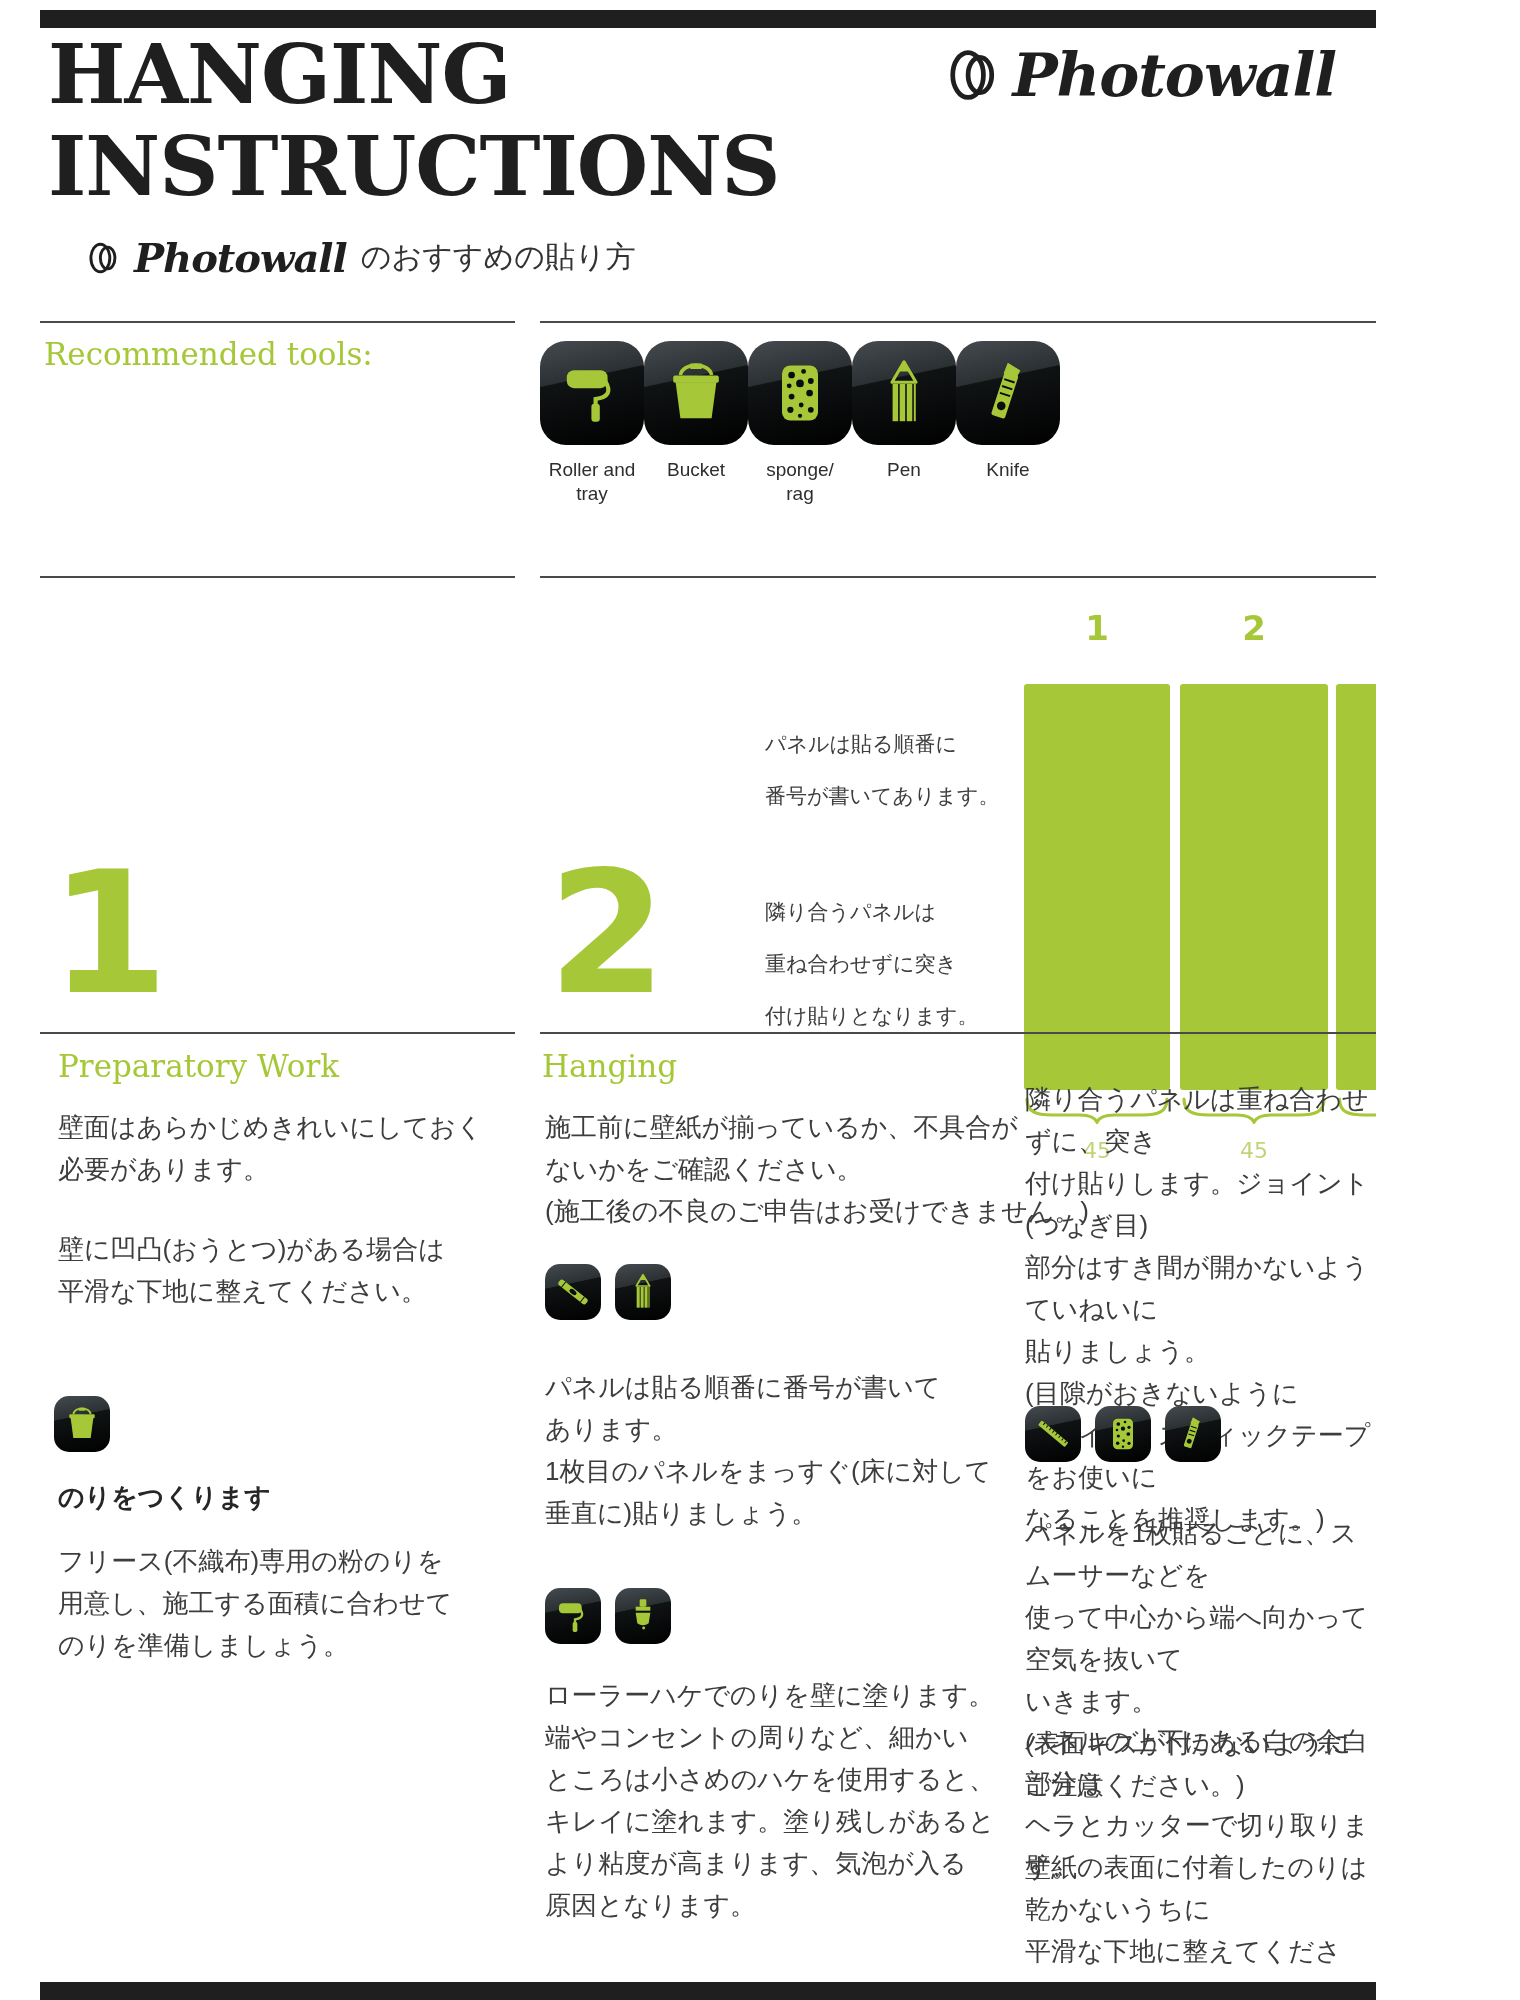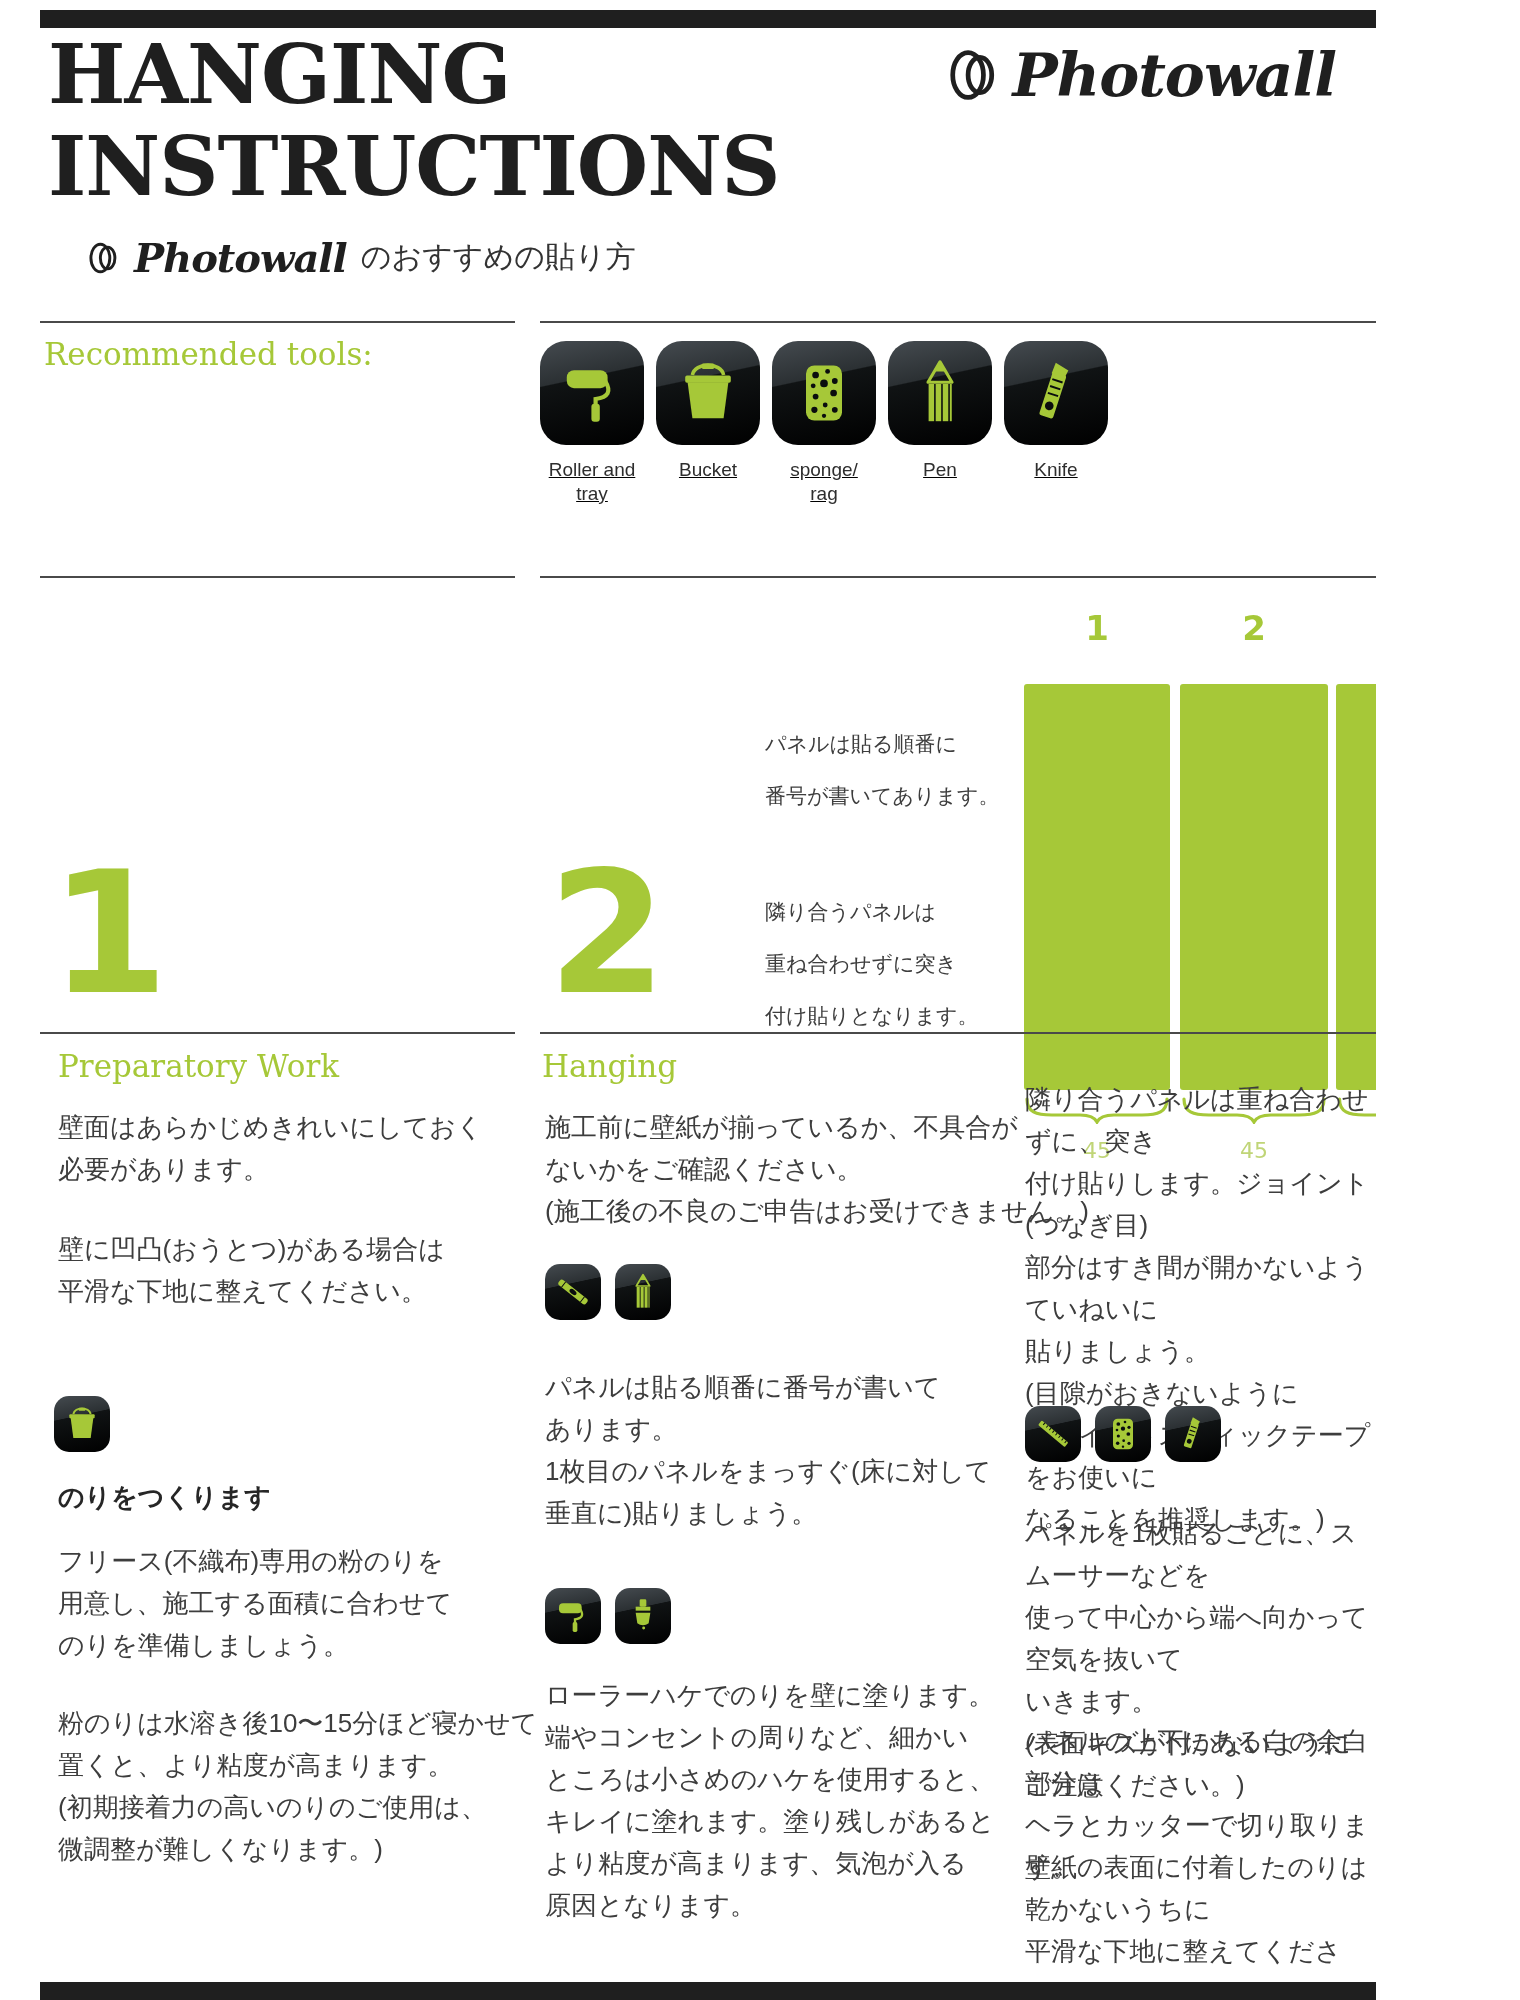--- a/index.html
+++ b/index.html
@@ -13,21 +13,21 @@
   .logo{position:absolute;top:40px;right:40px;display:flex;align-items:center;gap:12px;}
   .logo-text{font-family:"DejaVu Serif",serif;font-style:italic;font-weight:bold;
              font-size:60px;color:#1f1f1f;letter-spacing:-1px;}
   .subtitle{position:absolute;left:88px;top:234px;display:flex;align-items:center;gap:14px;}
   .subtitle .logo-text{font-size:40px;}
   .subtitle-jp{font-size:30px;color:#333;}
 
   .h-green{position:absolute;font-family:"DejaVu Serif",serif;font-weight:normal;
            font-size:31px;color:#a6c838;}
 
-  .tools-row{position:absolute;left:540px;top:341px;display:flex;gap:12px;text-decoration:underline;}
+  .tools-row{position:absolute;left:540px;top:341px;display:flex;gap:0;}
   .tool{width:104px;text-align:center;}
   .tool-label{margin-top:13px;font-size:19px;line-height:24px;color:#2e2e2e;white-space:pre-line;}
 
   .tile{border-radius:26px;display:flex;align-items:center;justify-content:center;
         background:linear-gradient(168deg,#454b50 0%,#2b3033 36%,#101314 37%,#000 100%);}
   .tile-lg{width:104px;height:104px;}
   .tile-sm{width:56px;height:56px;border-radius:15px;}
   .icon-row{position:absolute;display:flex;gap:14px;}
 
   .big-num{position:absolute;font-family:"DejaVu Sans",sans-serif;font-weight:800;
@@ -243,24 +243,20 @@
         <svg width="40" height="40">
           <use href="#i-bucket"></use>
         </svg>
       </div>
   </div>
 
   <div class="jp-bold" style="left:58px;top:1480px">のりをつくります</div>
   <div class="jp" style="left:58px;top:1540px">フリース(不織布)専用の粉のりを
 用意し、施工する面積に合わせて
 のりを準備しましょう。</div>
-  <div class="jp" style="left:58px;top:1702px">粉のりは水溶き後10〜15分ほど寝かせて
-置くと、より粘度が高まります。
-(初期接着力の高いのりのご使用は、
-微調整が難しくなります。)</div>
 
   <div class="h-green" style="left:542px;top:1048px">Hanging</div>
   <div class="jp" style="left:545px;top:1106px">施工前に壁紙が揃っているか、不具合が
 ないかをご確認ください。
 (施工後の不良のご申告はお受けできません。)</div>
 
   <div class="icon-row" style="left:545px;top:1264px">
     <div class="tile tile-sm">
         <svg width="40" height="40">
           <use href="#i-level"></use>

